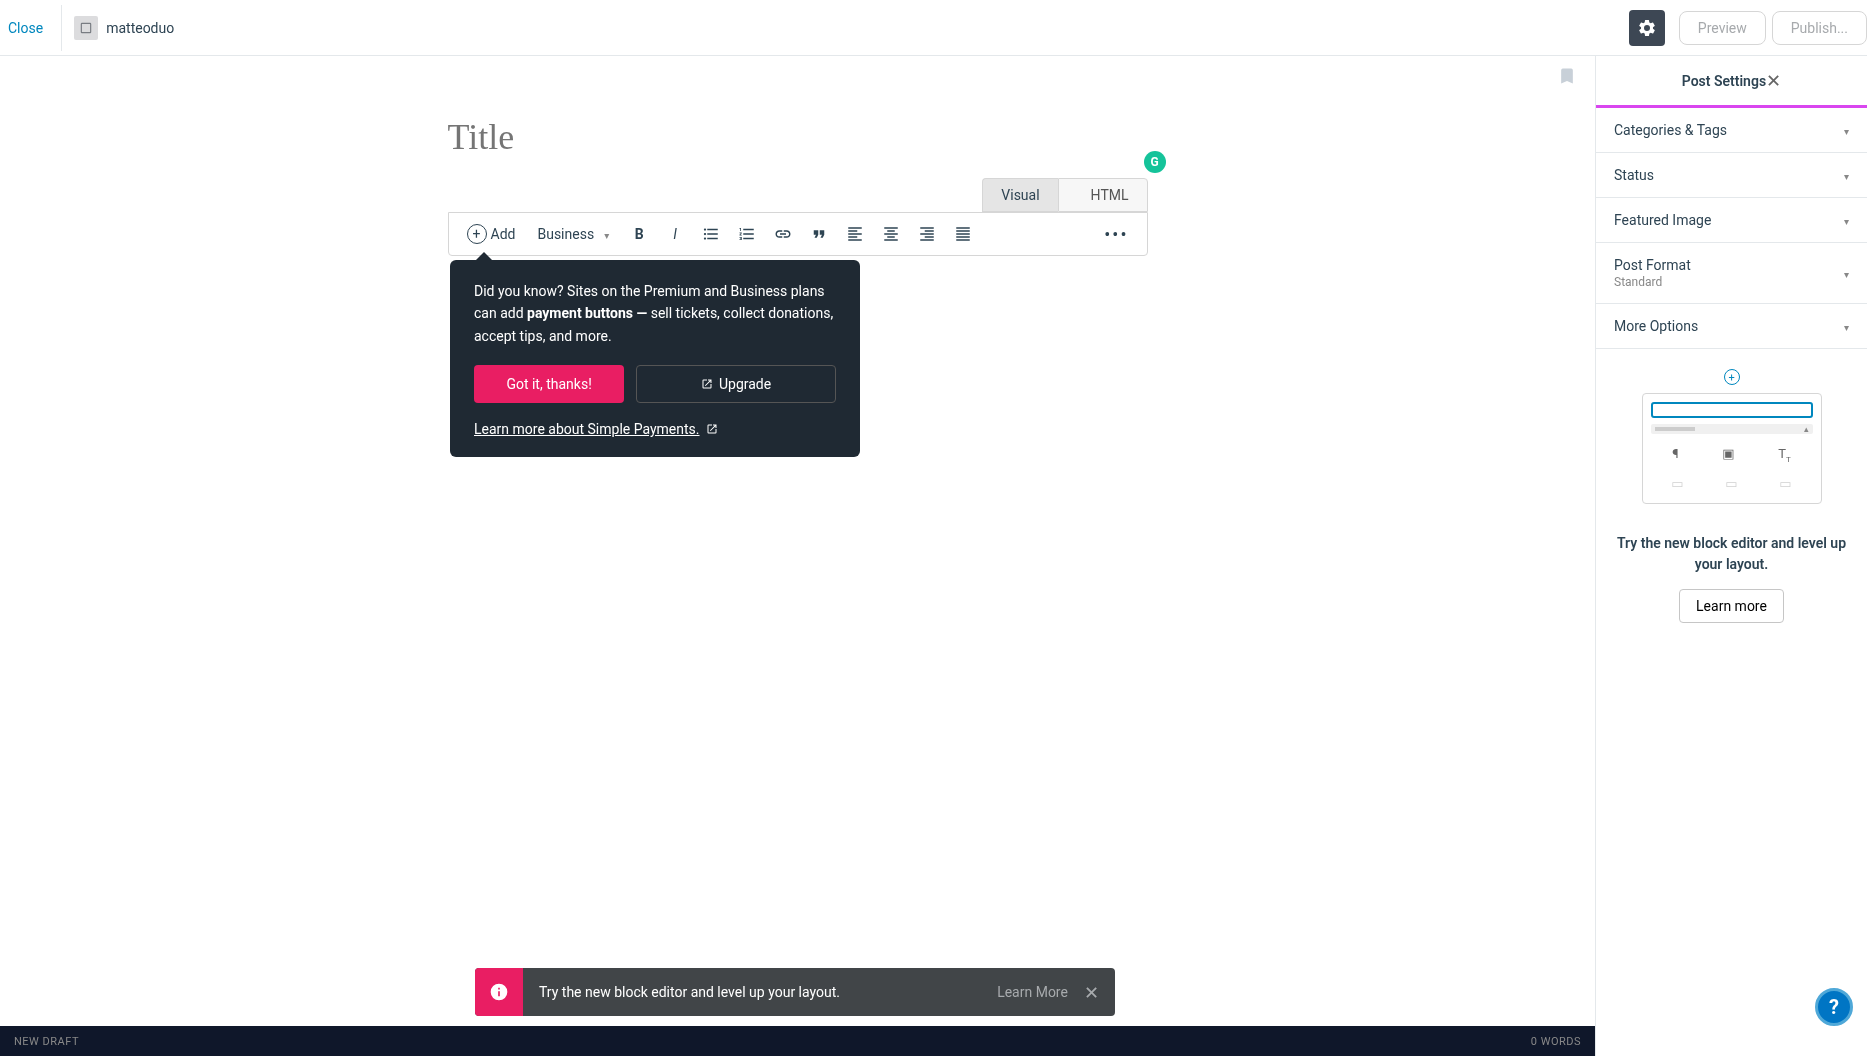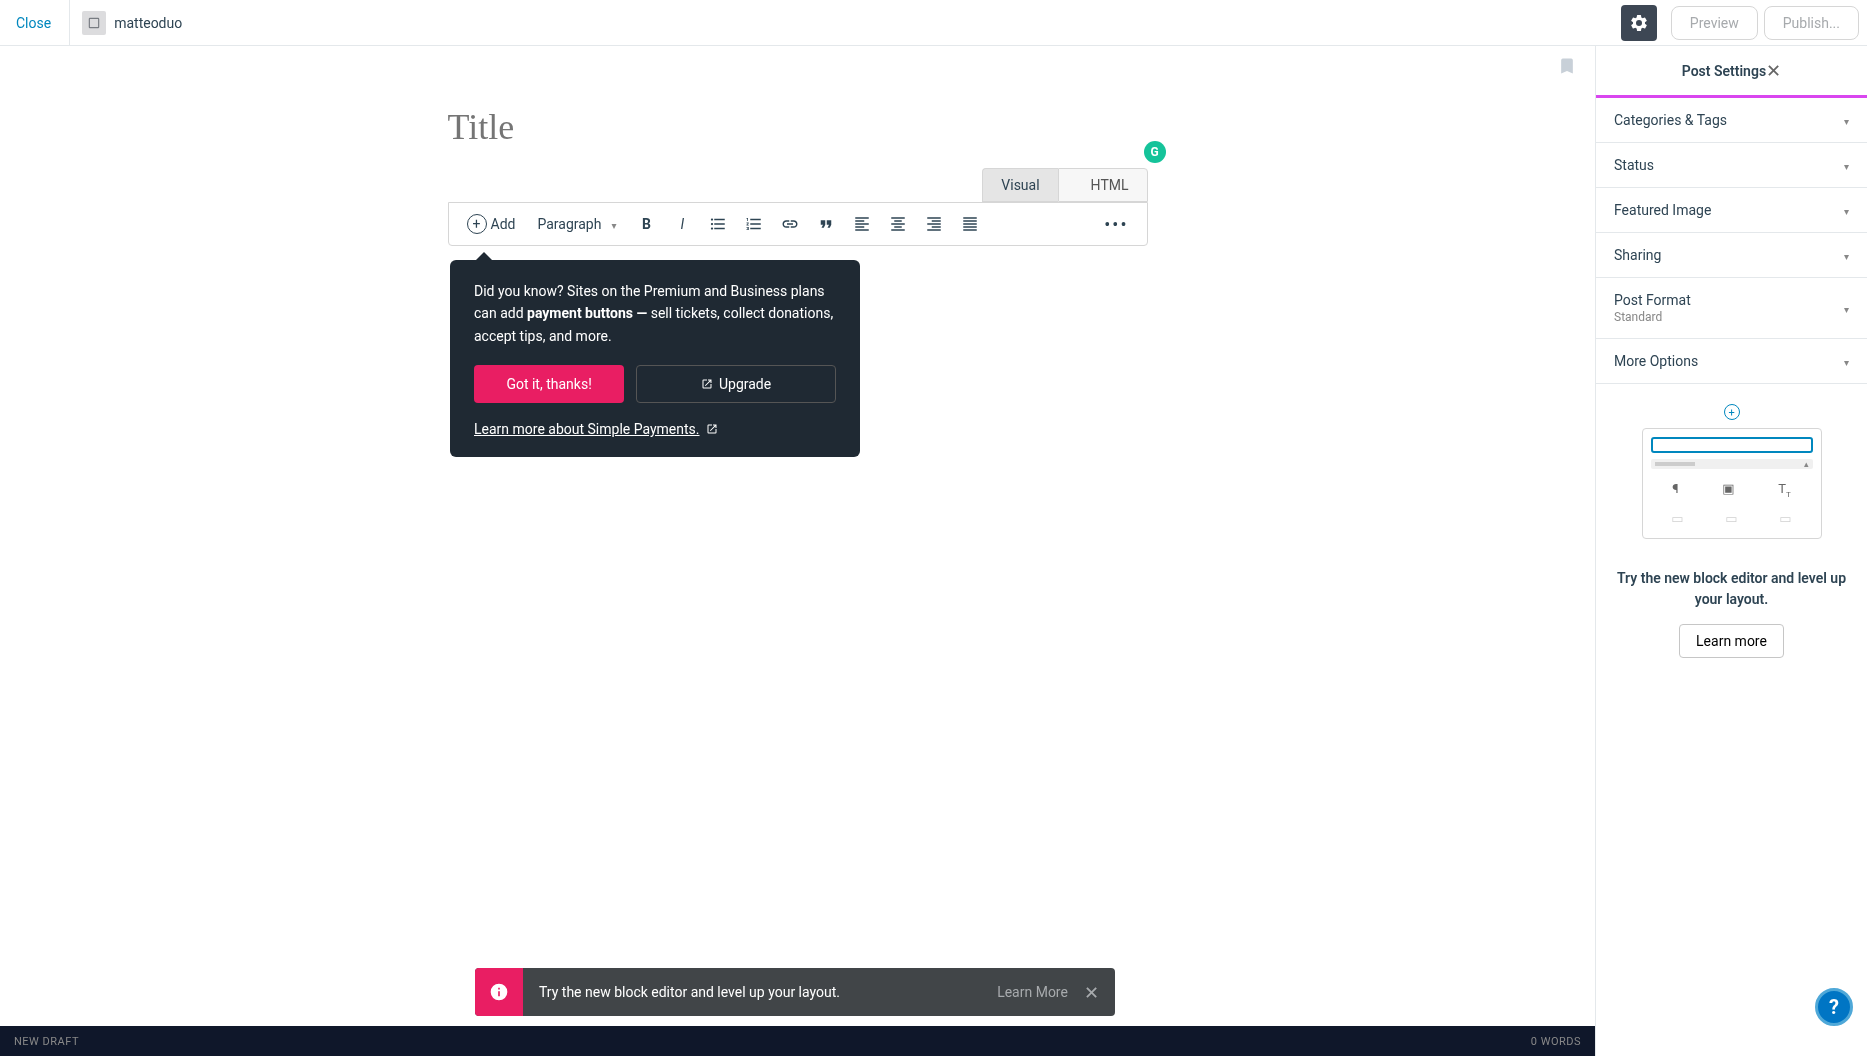--- a/index.html
+++ b/index.html
@@ -1,18 +1,18 @@
 <!DOCTYPE html>
 <html><head>
   <meta charset="utf-8">
   <style>
     * { margin: 0; padding: 0; box-sizing: border-box; font-family: -apple-system, BlinkMacSystemFont, "Segoe UI", Roboto, sans-serif; }
     body { background: #fff; color: #2e4453; font-size: 14px; overflow: hidden; }
     
-    .top-bar { height: 46px; border-bottom: 1px solid #e4e8eb; display: flex; align-items: center; padding: 0 8px; }
+    .top-bar { height: 56px; border-bottom: 1px solid #e4e8eb; display: flex; align-items: center; padding: 0 0; }
     .close-link { color: #0087be; font-size: 14px; cursor: pointer; padding: 0 18px 0 8px; }
     .divider-v { width: 1px; height: 46px; background: #e4e8eb; margin-right: 12px; }
     .site-icon { width: 24px; height: 24px; background: #dcdcde; border-radius: 2px; display: flex; align-items: center; justify-content: center; margin-right: 8px; }
     .site-icon svg { width: 14px; height: 14px; fill: #787c82; }
     .site-name { font-size: 14px; color: #2e4453; }
     .top-bar-spacer { flex: 1; }
     .gear-btn { width: 36px; height: 36px; background: #3d4754; border-radius: 4px; display: flex; align-items: center; justify-content: center; cursor: pointer; margin-right: 8px; }
     .gear-btn svg { width: 20px; height: 20px; fill: #fff; }
     .top-btn { padding: 8px 18px; border: 1px solid #d6d6d6; border-radius: 8px; background: #fff; color: #a7aaad; font-size: 14px; margin-left: 6px; cursor: pointer; }
     
@@ -122,21 +122,21 @@
         <div class="tab active">Visual</div>
         <div class="tab inactive">HTML</div>
       </div>
       
       <div class="toolbar">
         <div class="add-btn">
           <span class="add-icon">+</span>
           <span>Add</span>
         </div>
         <div class="para-dd">
-          <span>Paragraph</span>
+          <span>Business</span>
           <span class="chev"></span>
         </div>
         <div class="tb-btn">
             <b>B</b>
           </div>
         <div class="tb-btn">
             <i>I</i>
           </div>
         <div class="tb-btn">
             <svg viewBox="0 0 24 24">
@@ -192,24 +192,20 @@
     <div class="sb-item">
       <span class="sb-item-label">Categories &amp; Tags</span>
       <span class="sb-chevron chev"></span>
     </div>
     <div class="sb-item">
       <span class="sb-item-label">Status</span>
       <span class="sb-chevron chev"></span>
     </div>
     <div class="sb-item">
       <span class="sb-item-label">Featured Image</span>
-      <span class="sb-chevron chev"></span>
-    </div>
-    <div class="sb-item">
-      <span class="sb-item-label">Sharing</span>
       <span class="sb-chevron chev"></span>
     </div>
     <div class="sb-item">
       <div>
         <div class="sb-item-label">Post Format</div>
         <div class="sb-item-sub">Standard</div>
       </div>
       <span class="sb-chevron chev"></span>
     </div>
     <div class="sb-item">

